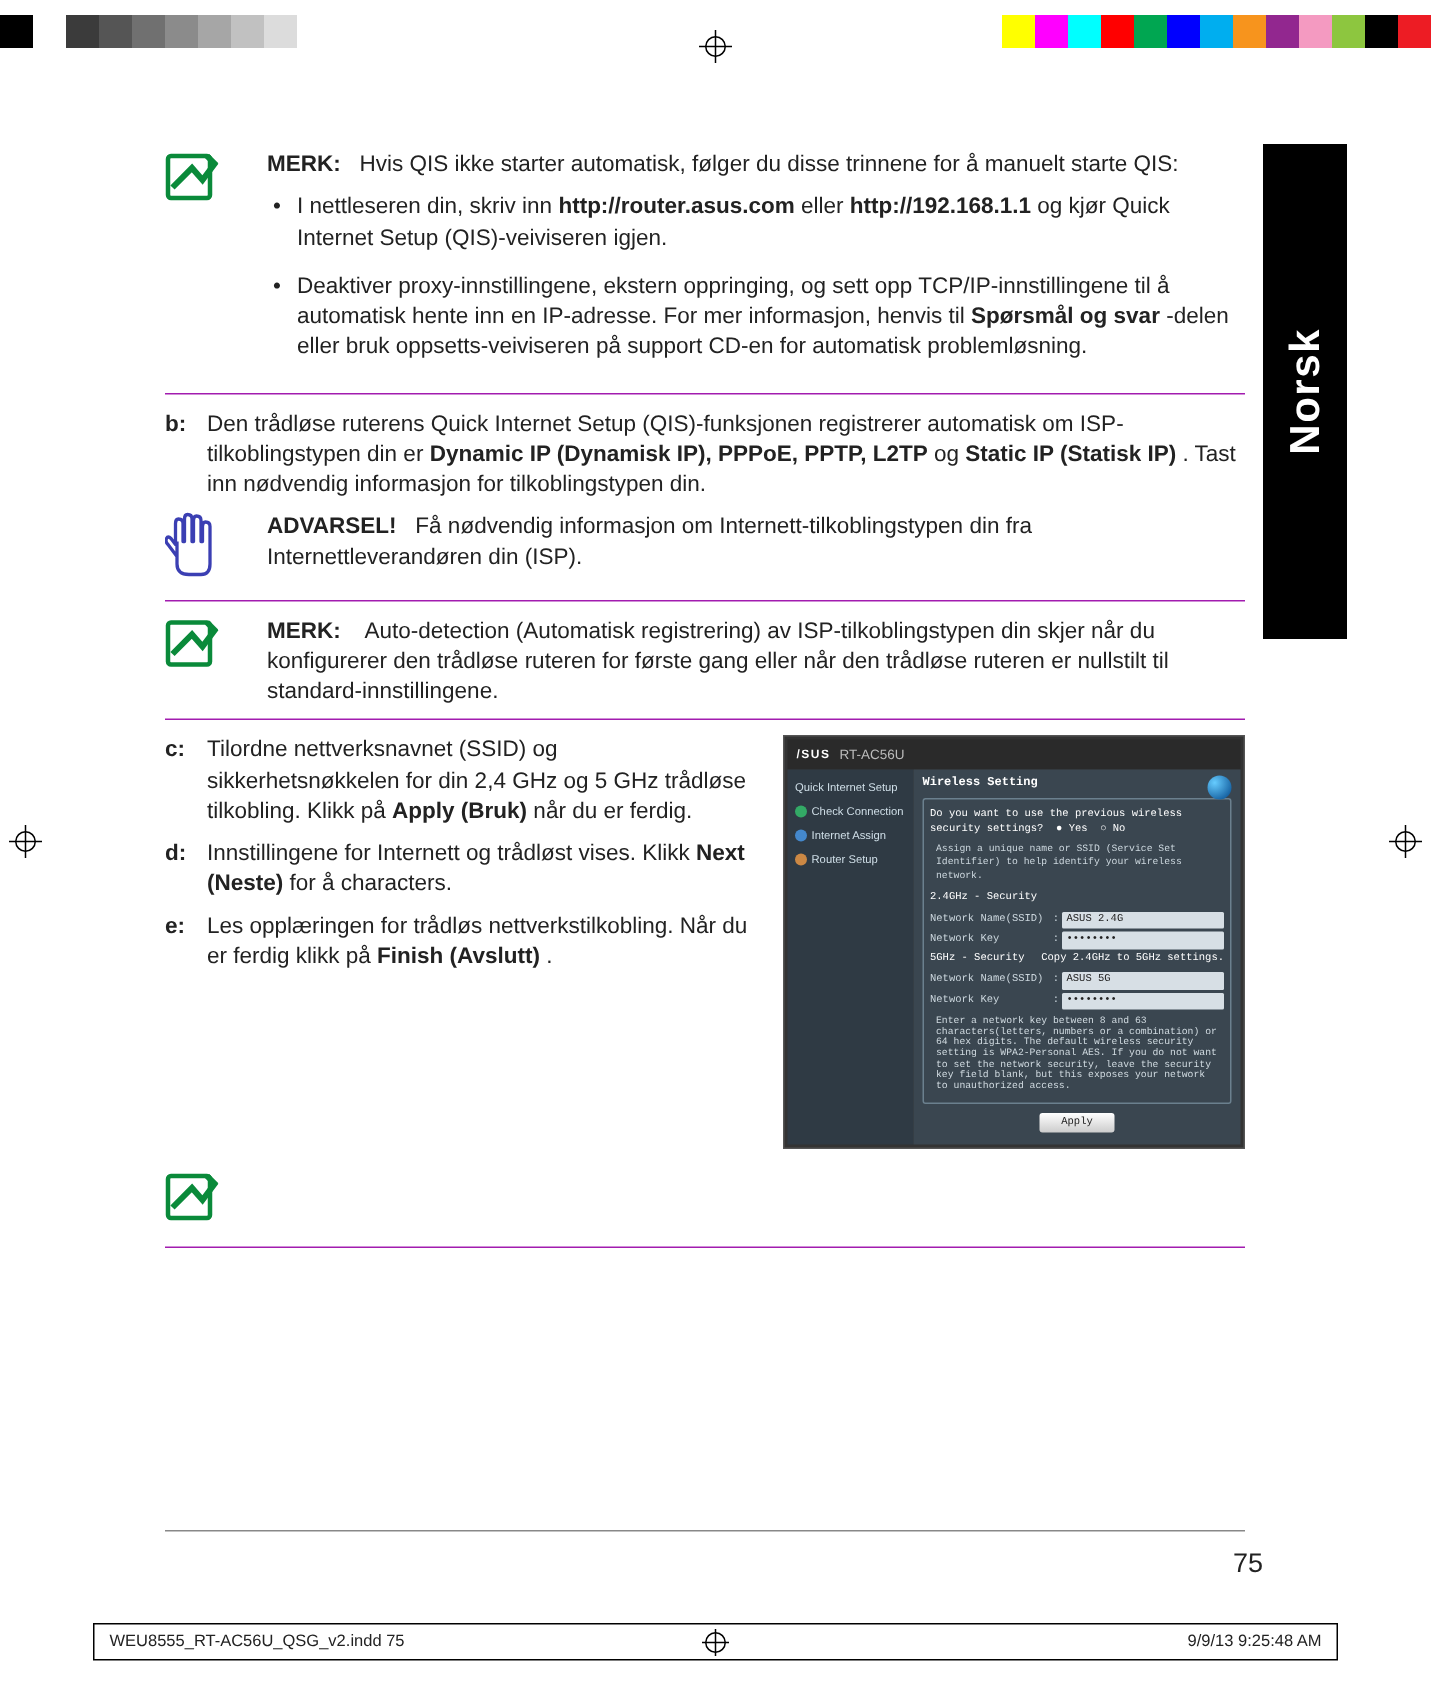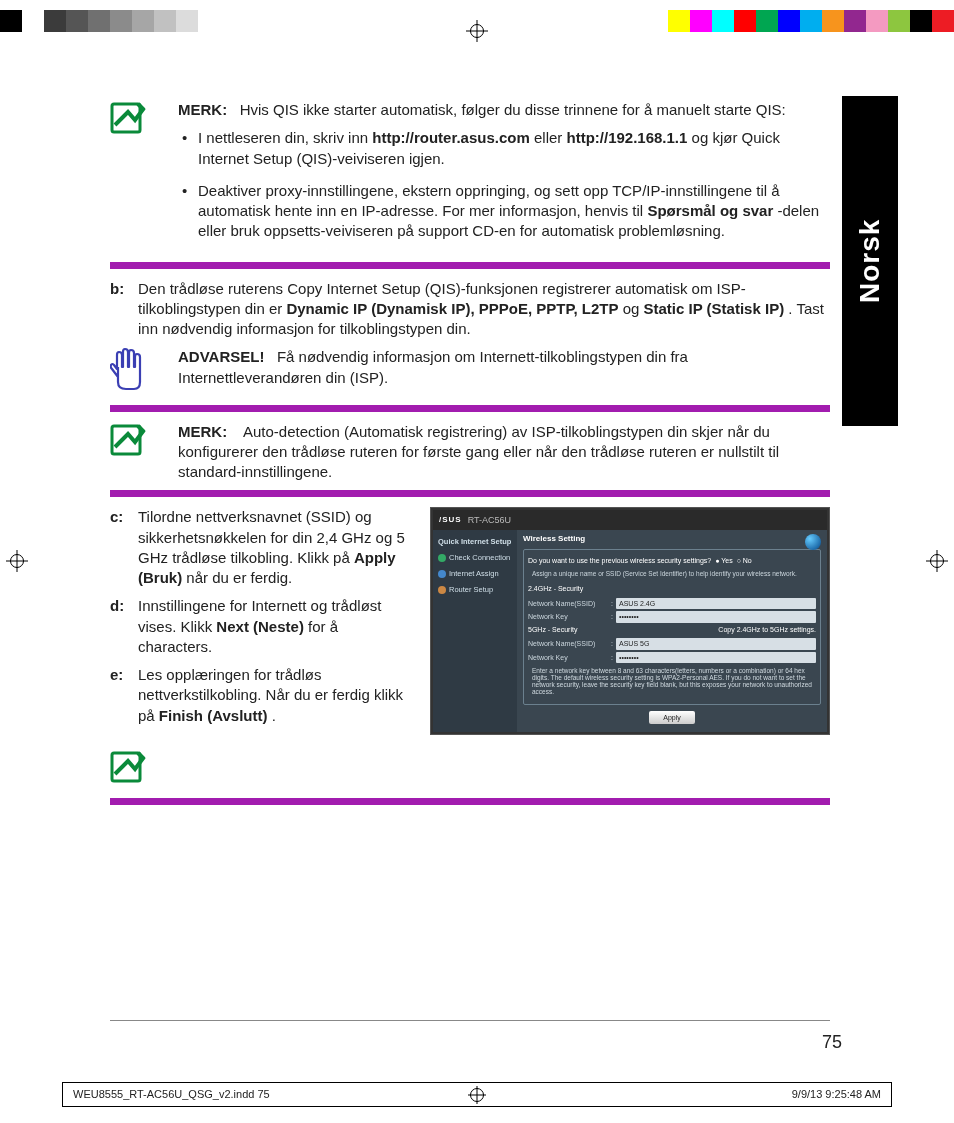--- a/index.html
+++ b/index.html
@@ -77,21 +77,21 @@
     transform: rotate(-90deg);
     font-size: 28px;
     font-weight: bold;
     letter-spacing: 1px;
     white-space: nowrap;
   }
 
   .note-block {
     display: flex;
     margin-bottom: 10px;
-    border-bottom: 7px solid #a21caf;
+    border-bottom: 1px solid #a21caf;
     padding-bottom: 8px;
   }
   .note-icon {
     width: 42px;
     flex-shrink: 0;
   }
   .note-body {
     padding-left: 26px;
   }
 
@@ -127,21 +127,21 @@
   }
 
   b, .bold { font-weight: bold; }
   .underline { }
 
   .two-col {
     display: flex;
     gap: 20px;
   }
   .two-col .left { flex: 1; }
-  .two-col .right { width: 400px; }
+  .two-col .right { width: 308px; }
 
   
   .router-ui {
     border: 1px solid #555;
     background: #333;
     font-size: 8px;
     color: #cfd6df;
     padding: 2px;
   }
   .ru-top {
@@ -161,28 +161,29 @@
   }
   .ru-side .item {
     padding: 3px 5px;
     border-bottom: 0px solid #444;
     color: #d0dfe8;
     font-size: 7.5px;
     display: flex;
     align-items: center;
     gap: 3px;
   }
-  .ru-side .item.head { font-weight: bold; padding-bottom: 2px; }
+  .ru-side .item.head { font-weight: normal; padding-bottom: 2px; }
   .ru-side .dot { width: 8px; height: 8px; border-radius: 50%; background: #3a6; display: inline-block; }
   .ru-side .dot.b { background: #48c; }
   .ru-side .dot.o { background: #c84; }
   .ru-main {
     flex: 1;
     padding: 4px 6px 8px 6px;
     background: #3a4650;
+    font-family: Liberation Mono, monospace;
   }
   .ru-main h4 {
     color: #fff;
     margin: 0 0 4px 0;
     font-size: 8px;
     font-weight: bold;
   }
   .ru-home {
     float: right;
     width: 16px; height: 16px;
@@ -337,21 +338,21 @@
             <b>Spørsmål og svar</b>
             <span>-delen eller bruk oppsetts-veiviseren på support CD-en for automatisk problemløsning.</span>
           </li>
         </ul>
       </div>
     </div>
 
     <div class="lettered">
       <div class="label">b:</div>
       <div>
-        <span>Den trådløse ruterens Copy Internet Setup (QIS)-funksjonen registrerer automatisk om ISP-tilkoblingstypen din er </span>
+        <span>Den trådløse ruterens Quick Internet Setup (QIS)-funksjonen registrerer automatisk om ISP-tilkoblingstypen din er </span>
         <b>Dynamic IP (Dynamisk IP), PPPoE, PPTP, L2TP</b>
         <span> og </span>
         <b>Static IP (Statisk IP)</b>
         <span>. Tast inn nødvendig informasjon for tilkoblingstypen din.</span>
       </div>
     </div>
 
     <div class="note-block">
       <div class="note-icon">
         <svg class="warn-svg" viewBox="0 0 36 44">

